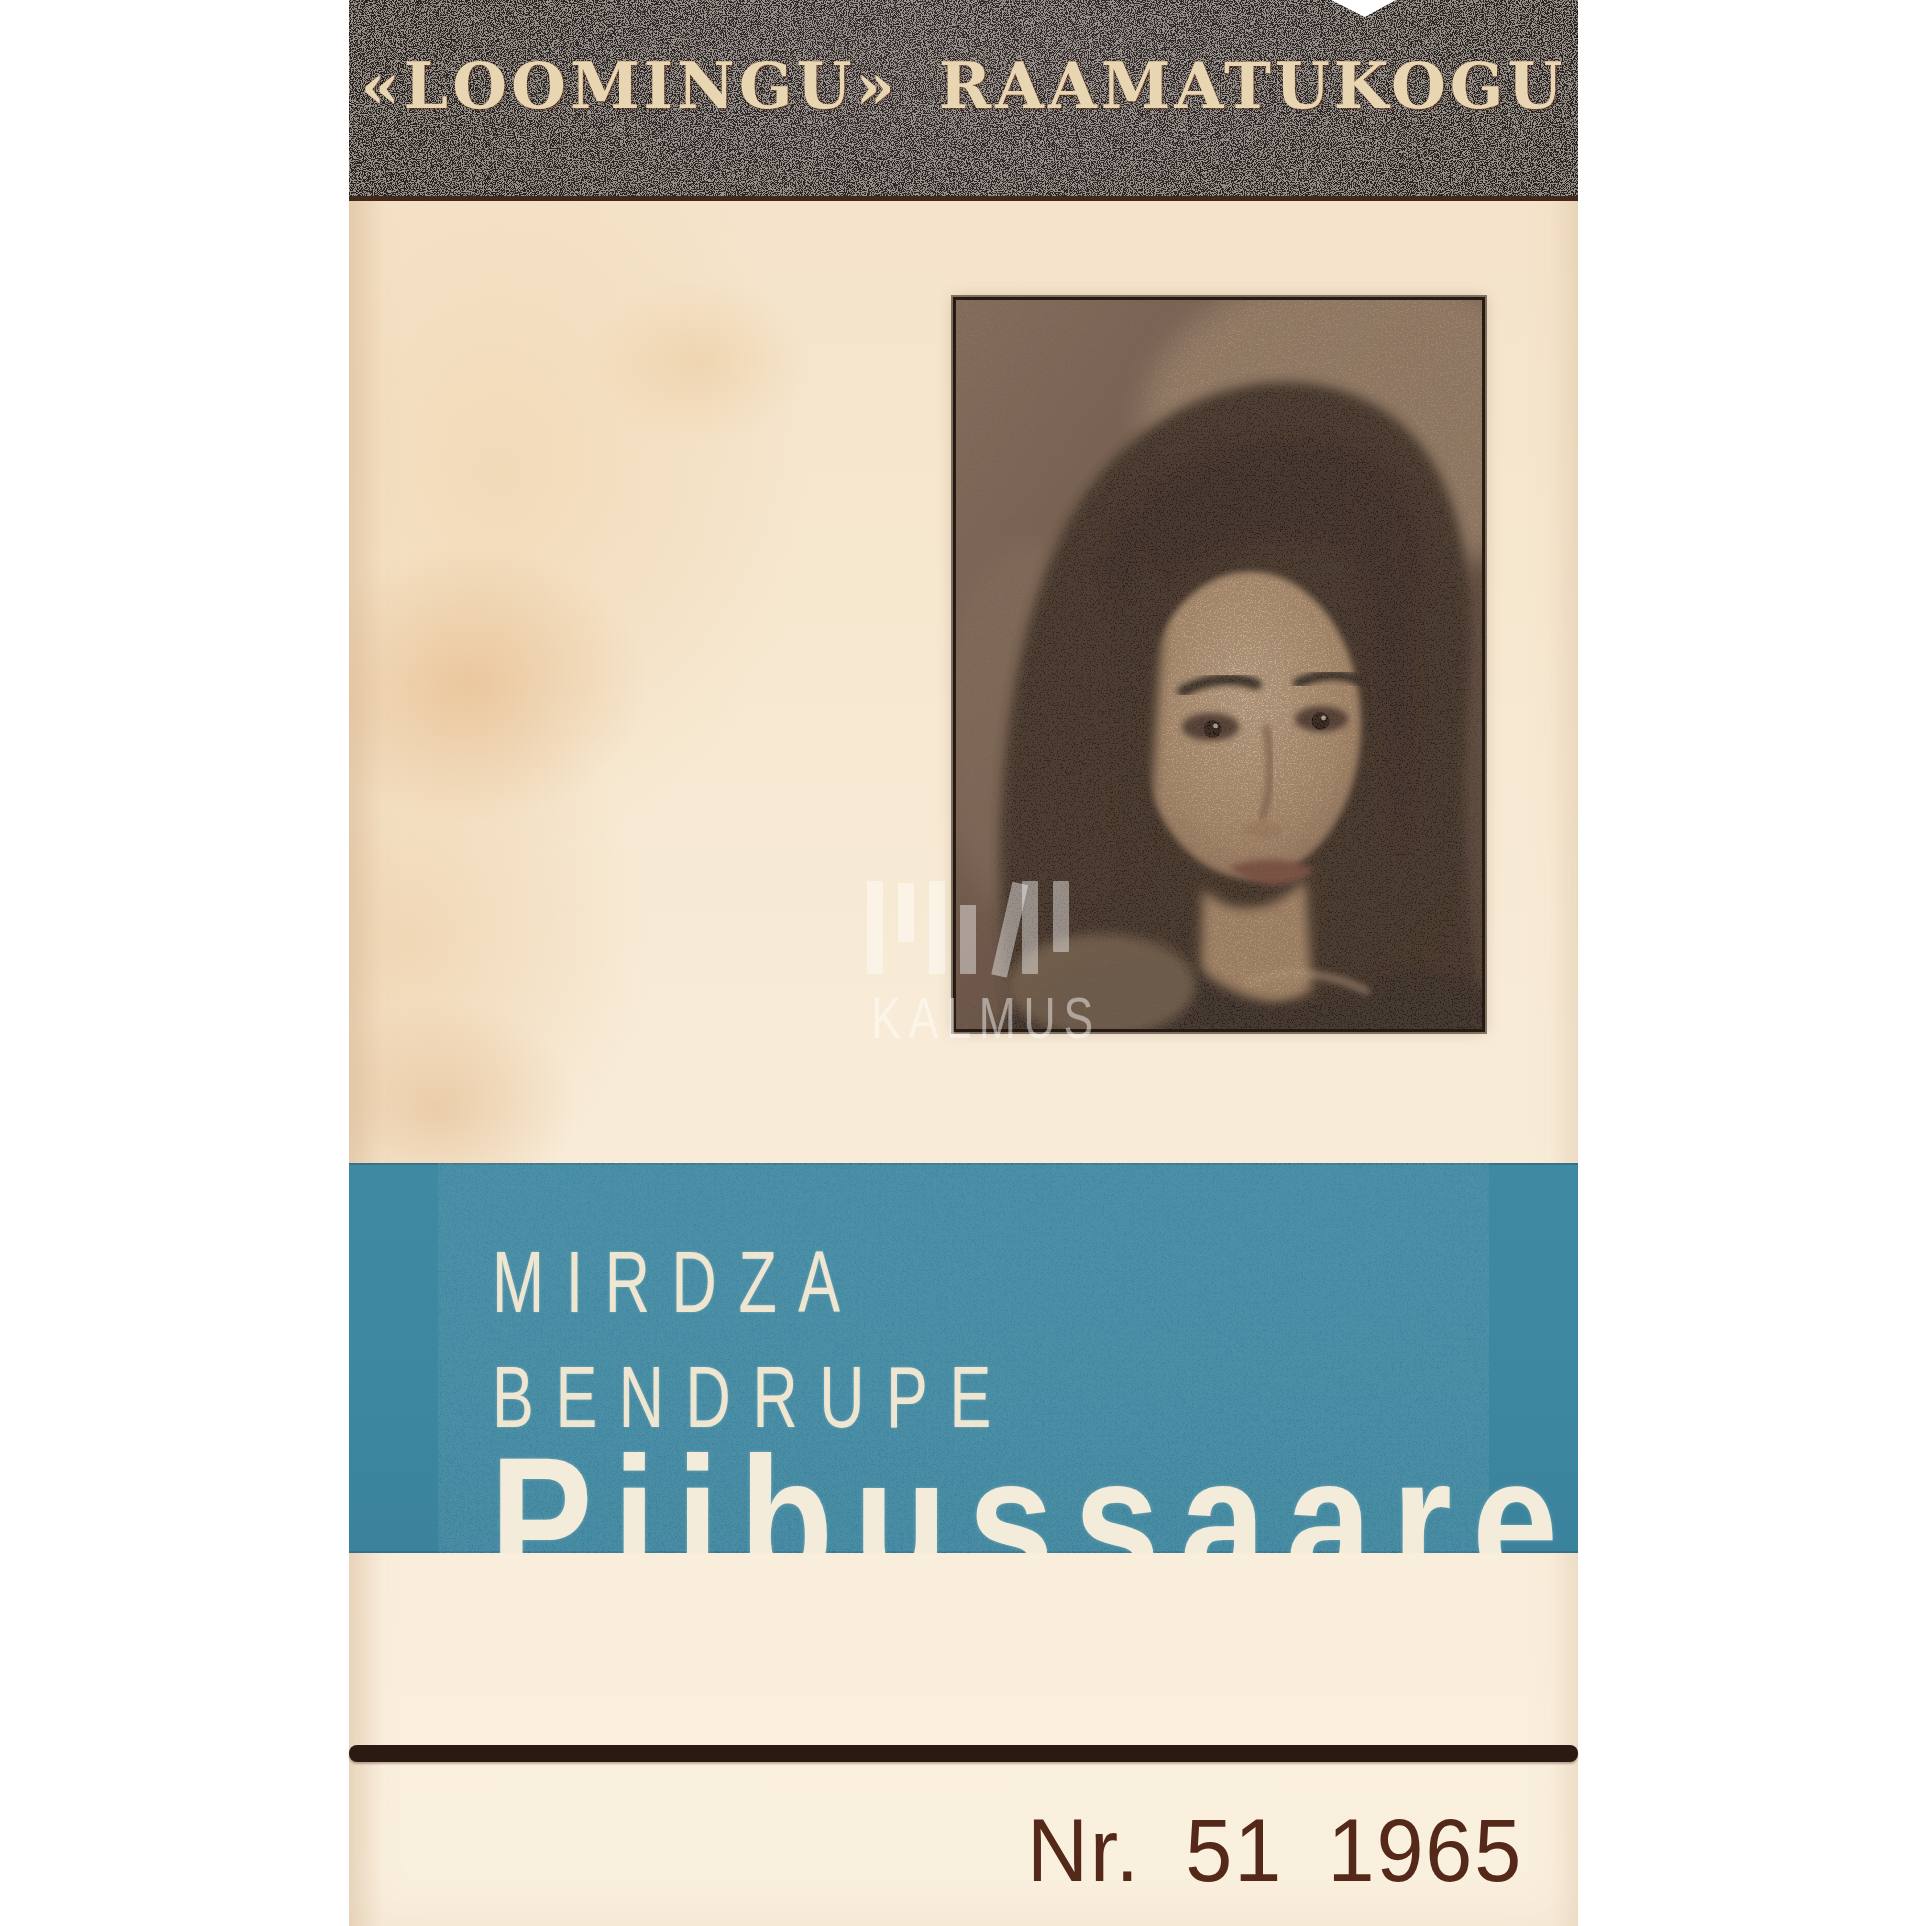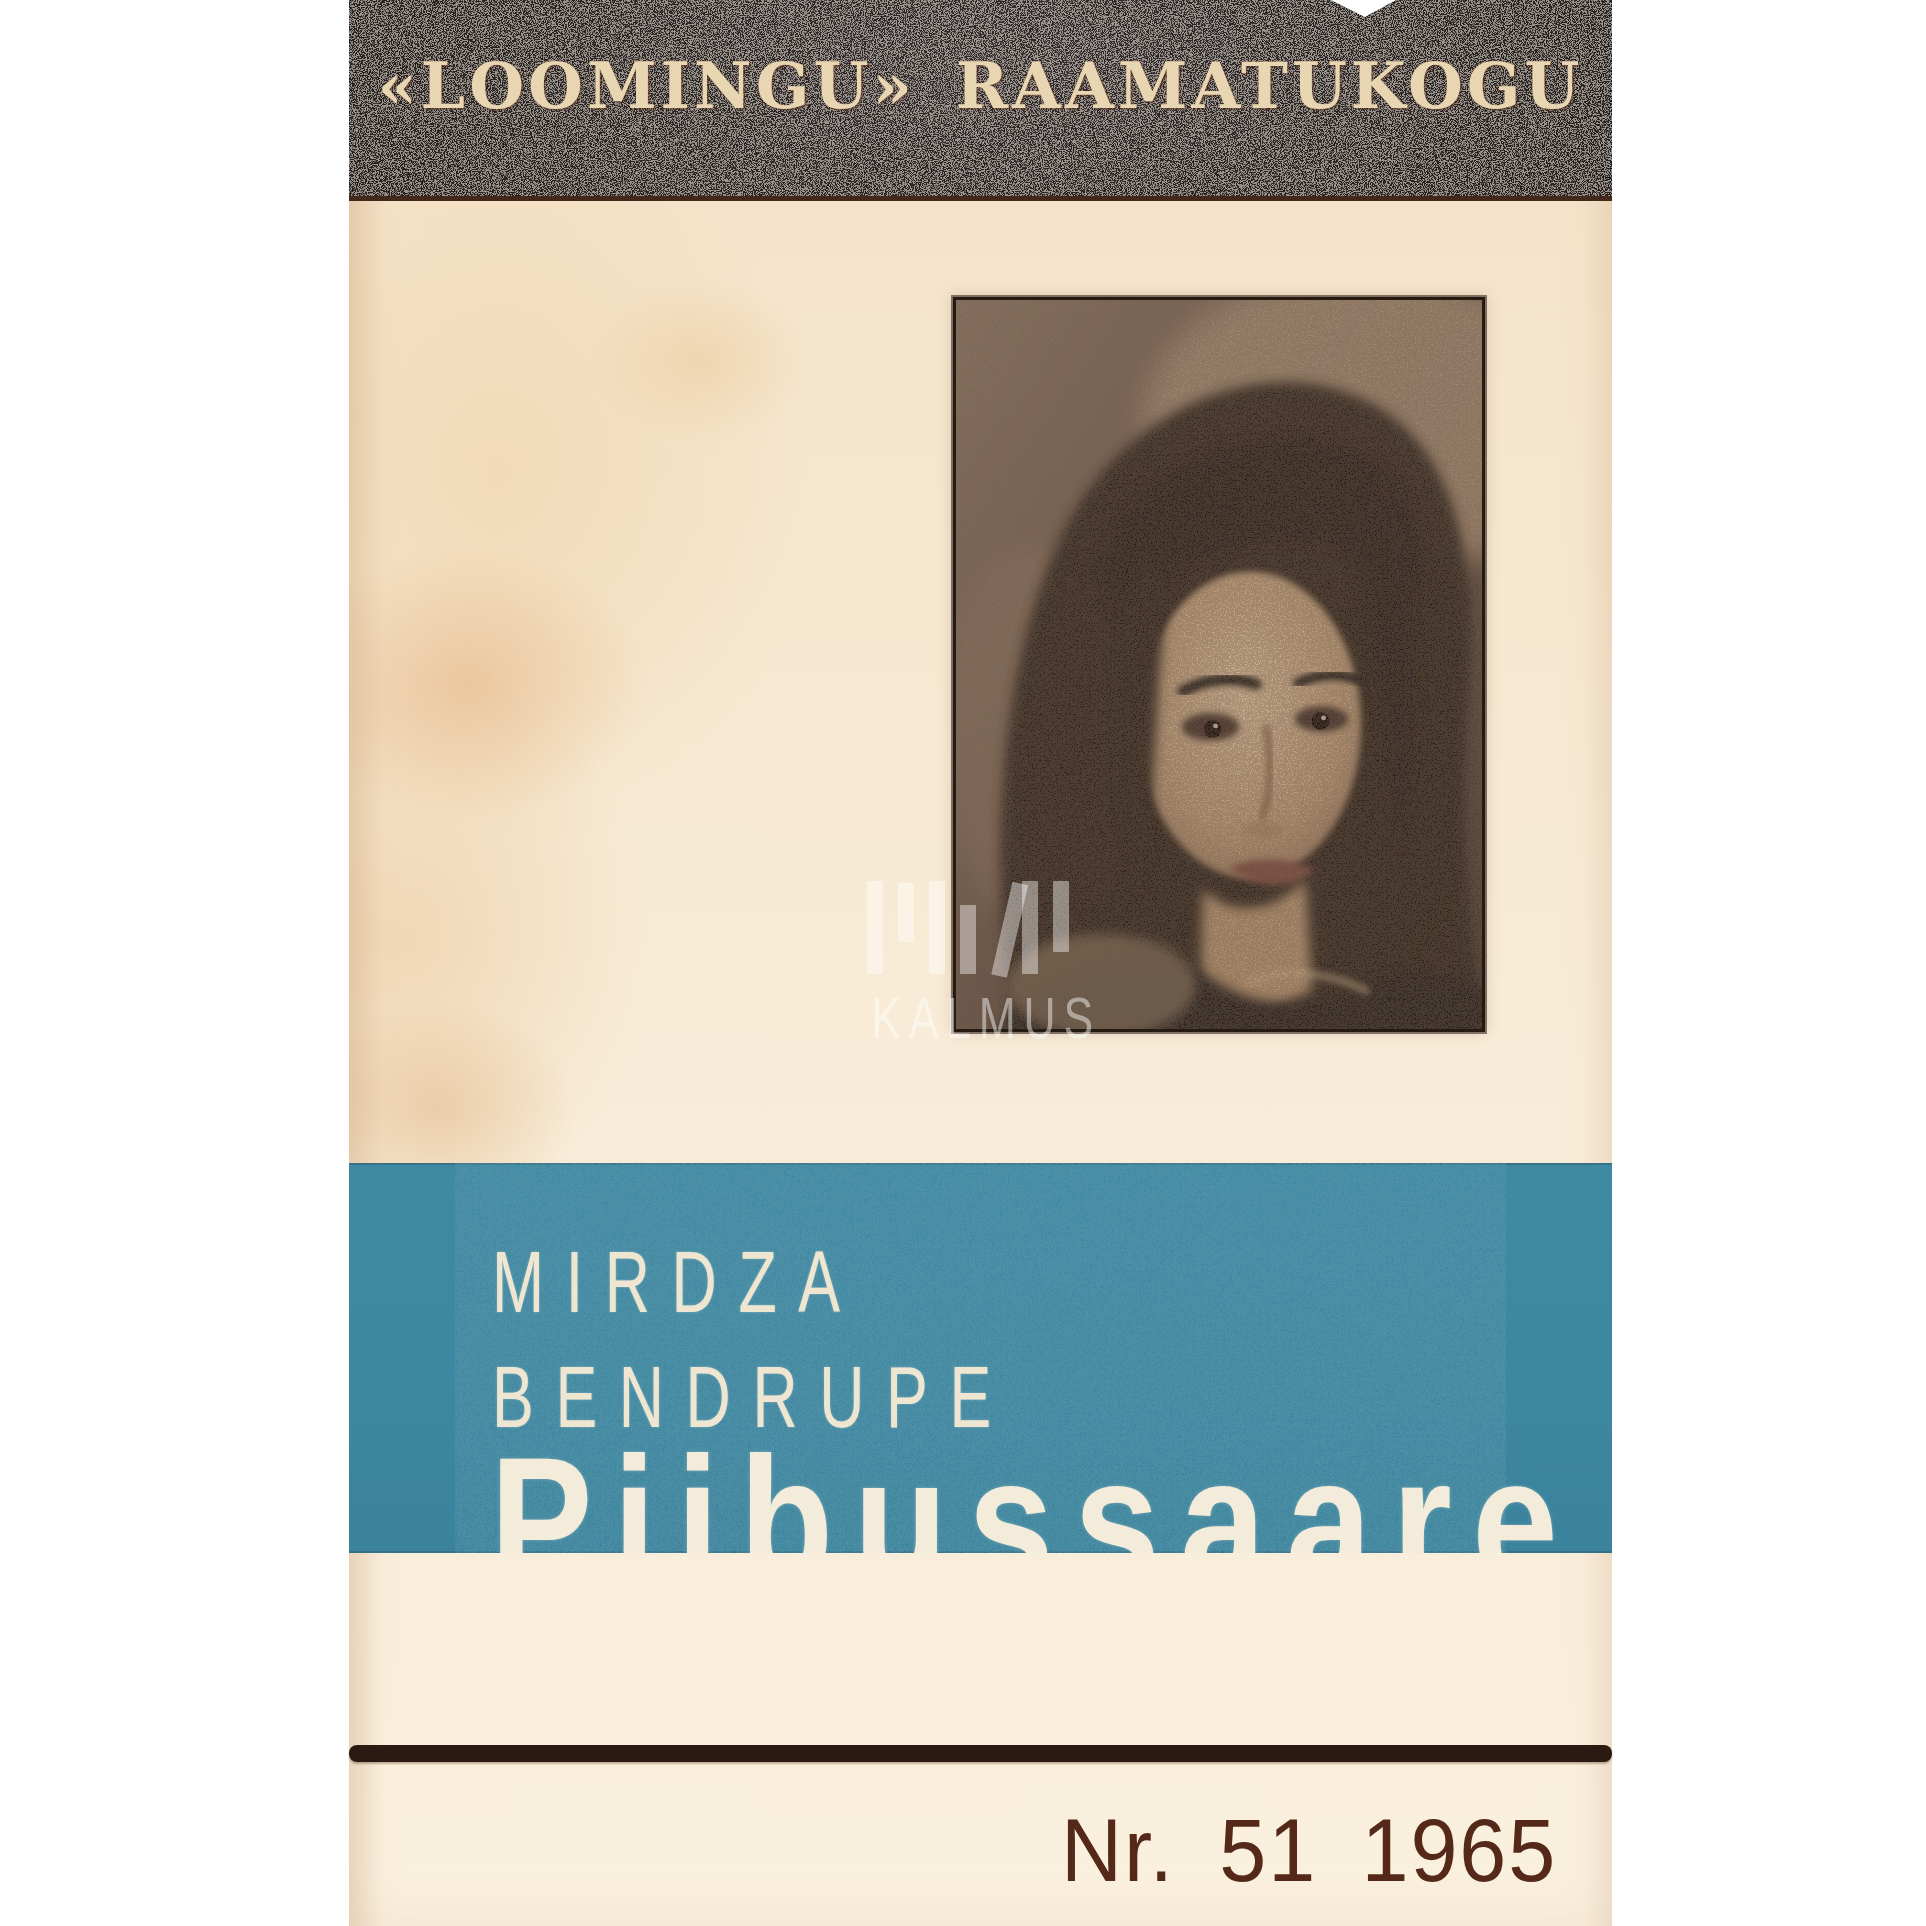--- a/index.html
+++ b/index.html
@@ -11,21 +11,20 @@
     background:
       radial-gradient(257px 198px at 119px 683px, rgba(216,150,85,.35), rgba(216,150,85,0) 70%),
       radial-gradient(347px 416px at 59px 941px, rgba(222,165,100,.28), rgba(222,165,100,0) 70%),
       radial-gradient(416px 515px at 149px 475px, rgba(232,190,135,.30), rgba(232,190,135,0) 75%),
       radial-gradient(158px 119px at 351px 361px, rgba(225,175,110,.25), rgba(225,175,110,0) 70%),
       radial-gradient(198px 158px at 89px 1109px, rgba(210,150,90,.30), rgba(210,150,90,0) 70%),
       linear-gradient(90deg, rgba(190,140,95,.22), rgba(190,140,95,0) 34px),
       linear-gradient(270deg, rgba(200,160,120,.14), rgba(200,160,120,0) 28px),
       linear-gradient(180deg,#f4e2c8 0%,#f6e7cf 30%,#f8ecd8 55%,#faf0de 100%);
     box-shadow: inset 0 0 59px rgba(160,110,70,.10);
-    padding-left: 34px;
   }
 
   
   .banner{position:absolute;left:0;top:0;width:100%;height:196px;
     background:radial-gradient(891px 297px at 50% 30%, #322a2b 0%, #272120 60%, #231c1b 100%);
     border-bottom:5px solid #43291c; overflow:hidden;}
   .banner .noise{position:absolute;inset:0;width:100%;height:100%;opacity:.55;}
   .banner-notch{position:absolute;top:0;left:982px;width:65px;height:17px;background:#ffffff;
     clip-path:polygon(0 0,100% 0,52% 100%);}
   .series-title{position:absolute;left:0;top:55px;width:100%;text-align:center;

